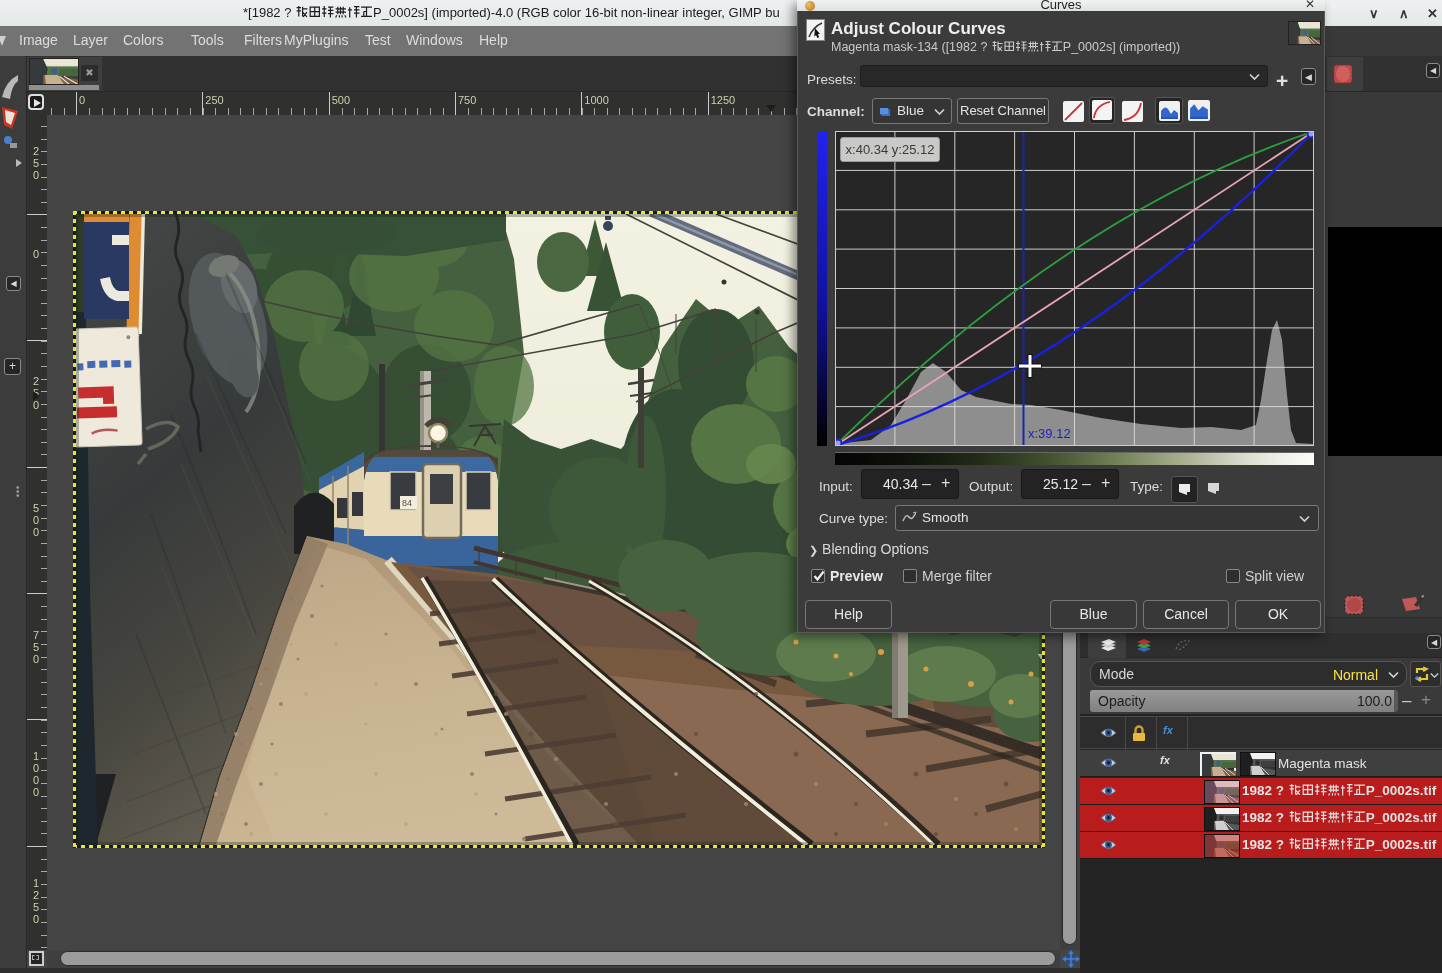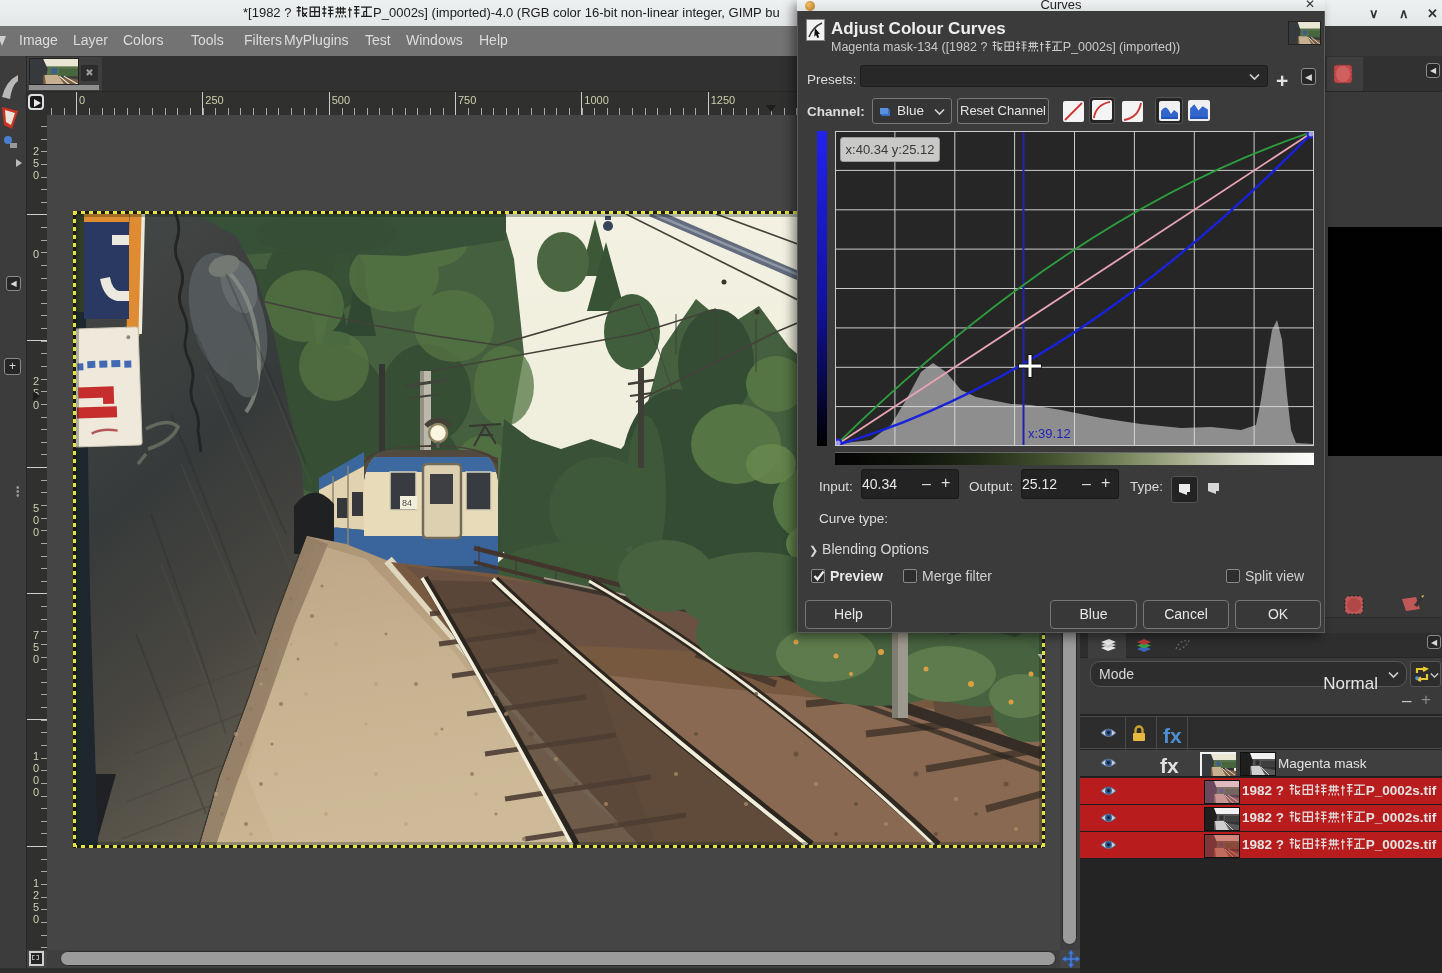--- a/index.html
+++ b/index.html
@@ -43,30 +43,30 @@
 .lbl{color:#dcdcdc;font-size:13.5px}
 #presetbox{left:62px;top:54px;width:408px;height:22px;background:#282828;border:1px solid #1d1d1d;border-radius:3px}
 .fbtn{border:1px solid #787878;border-radius:3px;background:#353535;color:#e4e4e4;font-size:13.5px}
 .fbtn span{font-size:13.5px}
 #bluestrip{left:19px;top:120px;width:10px;height:315px;background:linear-gradient(#2222f0,#1111a0 55%,#000)}
 #grid{left:37px;top:120px;width:479px;height:315px}
 #tooltip{left:42px;top:126px;width:100px;height:25px;background:#c9c9c7;border:1px solid #9a9a98;border-radius:3px;color:#3a3a3a;font-size:13px;text-align:center;line-height:24px;white-space:nowrap}
 #gradstrip{left:37px;top:441px;width:479px;height:13px;border-top:1px solid #666;
  background:linear-gradient(90deg,#050505,#0e120a 15%,#222b18 30%,#43522f 45%,#76855c 60%,#a5ad8d 72%,#d8dacb 85%,#f2f2ec 94%,#fbfbfa)}
 .spin{width:98px;height:30px;background:#232323;border:1px solid #191919;border-radius:3px;color:#e8e8e8}
-.spin .num{position:absolute;left:0;top:6px;width:56px;text-align:left;font-size:14px}
+.spin .num{position:absolute;left:0;top:6px;width:56px;text-align:right;font-size:14px}
 .spin .mm{position:absolute;left:60px;top:5px;font-size:16px;color:#ddd}
 .spin .pp{position:absolute;left:79px;top:4px;font-size:16px;color:#ddd}
 .cb{width:14px;height:14px;border:1px solid #888;border-radius:2px;background:#2e2e2e}
 .cb svg{position:absolute;left:1px;top:0}
 .btn{height:29px;background:#383838;border:1px solid #777;border-radius:4px;color:#e6e6e6;font-size:14px;text-align:center;line-height:27px}
 #layerlist{left:0;top:81px;width:362px;height:259px;background:#242424}
 .lrow{left:0;width:362px;background:#b91c1c;border-bottom:1px solid #1d1d1d}
 .eye{position:absolute;width:17px;height:13px}
-.fx{position:absolute;font-size:21px;font-weight:bold;}
+.fx{position:absolute;font-size:11px;font-weight:bold;font-style:italic}
 .thumb{position:absolute;width:36px;height:24px;border:1px solid #111;background:#333}
 .thumb svg{display:block}
 .lname{position:absolute;font-size:13.5px;color:#e2e2e2;font-weight:bold;white-space:nowrap}
 </style></head>
 <body>
 <div id="root">
  <div class="abs" id="titlebar">
   <div class="abs" id="titletext">*[1982 ? <svg class="kj" width="13" height="13" viewBox="0 0 12 12">
           <use href="#k1"></use>
         </svg><svg class="kj" width="13" height="13" viewBox="0 0 12 12">
@@ -574,33 +574,38 @@
         <polygon points="3,13 10,10 17,13 10,16" fill="#3a62c0"></polygon>
         <polygon points="3,9.5 10,6.5 17,9.5 10,12.5" fill="#3aa048"></polygon>
         <polygon points="3,6 10,3 17,6 10,9" fill="#c03a3a"></polygon>
       </svg>
   <svg class="abs" style="left:94px;top:4px" width="18" height="16" viewBox="0 0 18 16">
         <path d="M2,12 Q6,2 15,4 Q10,12 3,13" fill="none" stroke="#666" stroke-width="1.3" stroke-dasharray="2,2"></path>
       </svg>
   <div class="abs ibtn" style="left:347px;top:2px;width:14px;height:14px;font-size:8px;line-height:13px">◀</div>
   <div class="abs" style="left:10px;top:28px;width:317px;height:26px;background:#2d2d2d;border:1px solid #555;border-radius:10px">
    <span style="position:absolute;left:8px;top:4px;font-size:14px;color:#d8d8d8">Mode</span>
-   <span style="position:absolute;right:28px;top:12px;font-size:17px;color:#e5e5e5">Normal</span>
+   <span style="position:absolute;right:28px;top:5px;font-size:14px;color:#fde047">Normal</span>
    <svg style="position:absolute;right:7px;top:9px" width="11" height="8" viewBox="0 0 11 8">
           <use href="#chev"></use>
         </svg>
   </div>
   <div class="abs" style="left:330px;top:28px;width:31px;height:26px;background:#2d2d2d;border:1px solid #555;border-radius:3px">
    <svg style="position:absolute;left:2px;top:3px" width="18" height="18" viewBox="0 0 18 18">
           <path d="M4,8 V4 h9 M10,2.5 l3.5,1.5 l-3.5,2 M14,9 v5 h-9 M8,12.5 l-3.5,1.5 l3.5,2" stroke="#e8c832" stroke-width="2.2" fill="none"></path>
           <circle cx="4" cy="13" r="1.8" fill="#4a90d8"></circle>
         </svg>
    <svg style="position:absolute;right:1px;top:10px" width="9" height="7" viewBox="0 0 11 8">
           <use href="#chev"></use>
         </svg>
+  </div>
+  <div class="abs" style="left:10px;top:57px;width:308px;height:22px;background:#585858;border-radius:3px;overflow:hidden">
+   <div style="position:absolute;left:0;top:0;width:304px;height:22px;background:linear-gradient(#9a9a9a,#808080)"></div>
+   <span style="position:absolute;left:8px;top:3px;font-size:14px;color:#1d1d1d">Opacity</span>
+   <span style="position:absolute;right:6px;top:3px;font-size:14px;color:#1d1d1d">100.0</span>
   </div>
   <div class="abs" style="left:322px;top:58px;font-size:17px;color:#cfcfcf">–</div>
   <div class="abs" style="left:341px;top:57px;font-size:17px;color:#8a8a8a">+</div>
   <div class="abs" id="layerlist">
    <div class="abs lrow" style="top:2px;height:33px;background:#2d2d2d;border-top:1px solid #4a4a4a;border-bottom:1px solid #4a4a4a">
     <div style="position:absolute;left:45px;top:0;width:1px;height:33px;background:#4a4a4a"></div>
     <div style="position:absolute;left:76px;top:0;width:1px;height:33px;background:#4a4a4a"></div>
     <div style="position:absolute;left:107px;top:0;width:1px;height:33px;background:#4a4a4a"></div>
     <svg class="eye" style="left:20px;top:9px">
             <use href="#eye"></use>
@@ -832,20 +837,28 @@
    <div class="abs lbl" style="left:332px;top:468px">Type:</div>
    <div class="abs" style="left:373px;top:465px;width:27px;height:27px;background:#232323;border:1px solid #555;border-radius:3px">
     <svg style="position:absolute;left:6px;top:6px" width="13" height="13" viewBox="0 0 13 13">
             <path d="M1,1 h11 v8 l-3,0 v3 l-8,-3 z" fill="#ececec"></path>
           </svg>
    </div>
    <svg class="abs" style="left:409px;top:471px" width="13" height="13" viewBox="0 0 13 13">
           <path d="M1,1 h11 v8 l-3,0 v3 l-8,-3 z" fill="#d8d8d8"></path>
         </svg>
    <div class="abs lbl" style="left:21px;top:500px">Curve type:</div>
+   <div class="abs fbtn" style="left:97px;top:494px;width:424px;height:26px">
+    <svg width="16" height="14" viewBox="0 0 16 14" style="margin:4px 4px -2px 6px">
+            <path d="M1,11 Q4,3 7,7 Q10,11 13,4" stroke="#bbb" stroke-width="1.5" fill="none"></path>
+            <path d="M11,3 l3,-1 l-1,3" stroke="#bbb" stroke-width="1" fill="none"></path>
+          </svg><span>Smooth</span><svg style="position:absolute;right:8px;top:9px" width="11" height="8" viewBox="0 0 11 8">
+            <use href="#chev"></use>
+          </svg>
+   </div>
    <div class="abs" style="left:11px;top:530px;color:#d8d8d8;font-size:14px"><span style="font-size:11px">❯</span>&nbsp;Blending Options</div>
    <div class="abs cb" style="left:13px;top:558px">
           <svg width="12" height="12" viewBox="0 0 12 12">
             <path d="M1.5,6 L4.5,9.5 L10.5,1.5" stroke="#f0f0f0" stroke-width="2.2" fill="none"></path>
           </svg>
         </div>
    <div class="abs" style="left:32px;top:557px;color:#e8e8e8;font-size:14px;font-weight:bold">Preview</div>
    <div class="abs cb" style="left:105px;top:558px"></div>
    <div class="abs" style="left:124px;top:557px;color:#d0d0d0;font-size:14px">Merge filter</div>
    <div class="abs cb" style="left:428px;top:558px"></div>

